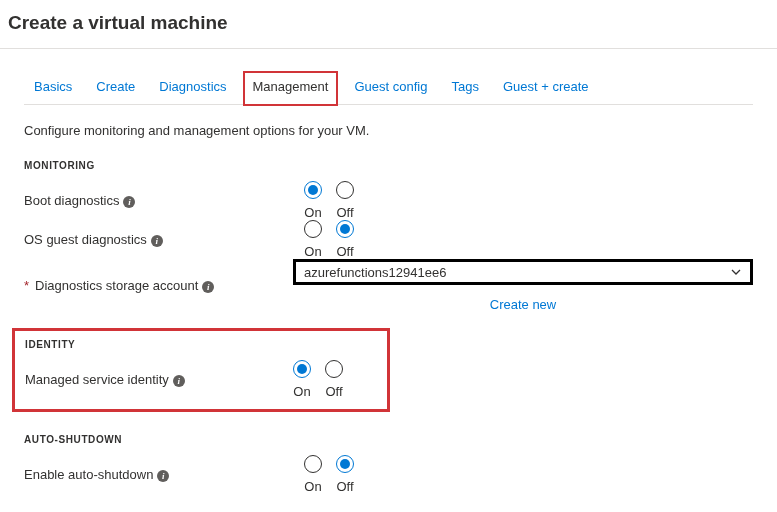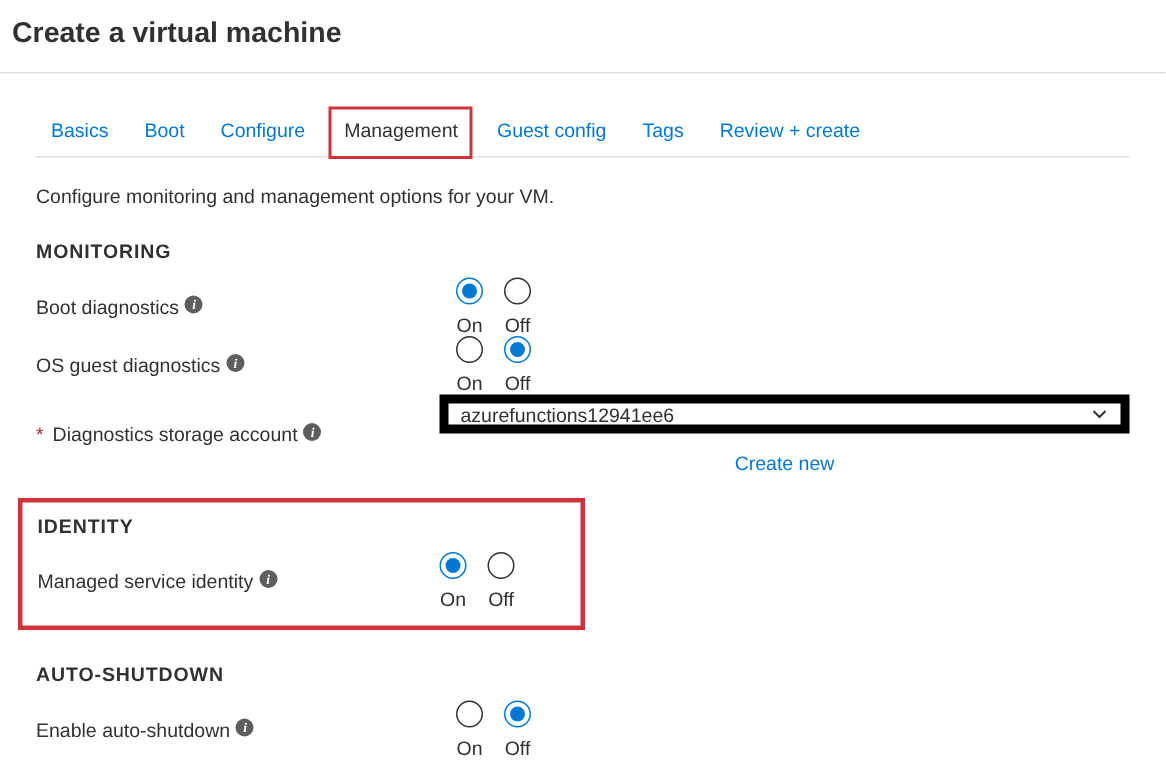--- a/index.html
+++ b/index.html
@@ -36,36 +36,36 @@
     border: 2px solid #d13438;
     margin: -2px -6px;
     padding: 6px 8px 10px 8px;
   }
   .description {
     margin: 18px 0 22px 0;
     color: #323130;
     font-size: 13px;
   }
   .section-header {
-    font-size: 13px;
+    font-size: 10px;
     font-weight: 600;
     letter-spacing: 0.6px;
     text-transform: uppercase;
     margin: 14px 0 10px 0;
     color: #323130;
   }
   .row {
     display: flex;
     align-items: center;
     min-height: 34px;
   }
   .row-label-col {
     width: 280px;
     display: flex;
-    align-items: flex-start;
+    align-items: flex-end;
     gap: 4px;
     font-size: 13px;
     color: #323130;
   }
   .row-control-col {
     flex: 1;
     display: flex;
     align-items: center;
     gap: 6px;
   }
@@ -105,21 +105,21 @@
   }
   .radio.selected .radio-circle::after {
     content: "";
     width: 10px; height: 10px;
     background: #0078d4;
     border-radius: 50%;
   }
   .select-box {
     width: 460px;
     height: 26px;
-    border: 6px solid #000000;
+    border: 3px solid #000000;
     display: flex;
     align-items: center;
     justify-content: space-between;
     padding: 0 8px;
     font-size: 13px;
   }
   .chevron {
     width: 12px; height: 12px;
     display: inline-flex;
   }
@@ -143,26 +143,26 @@
 </style>
 </head>
 <body>
 
 <div class="page-title">Create a virtual machine</div>
 
 <div class="content">
 
   <div class="tabs">
     <div class="tab">Basics</div>
-    <div class="tab">Boot</div>
-    <div class="tab">Configure</div>
+    <div class="tab">Create</div>
+    <div class="tab">Diagnostics</div>
     <div class="tab active">Management</div>
     <div class="tab">Guest config</div>
     <div class="tab">Tags</div>
-    <div class="tab">Review + create</div>
+    <div class="tab">Guest + create</div>
   </div>
 
   <div class="description">Configure monitoring and management options for your VM.</div>
 
   <div class="section-header">MONITORING</div>
 
   <div class="row">
     <div class="row-label-col">
       <span>Boot diagnostics</span>
       <span class="info-icon">i</span>

